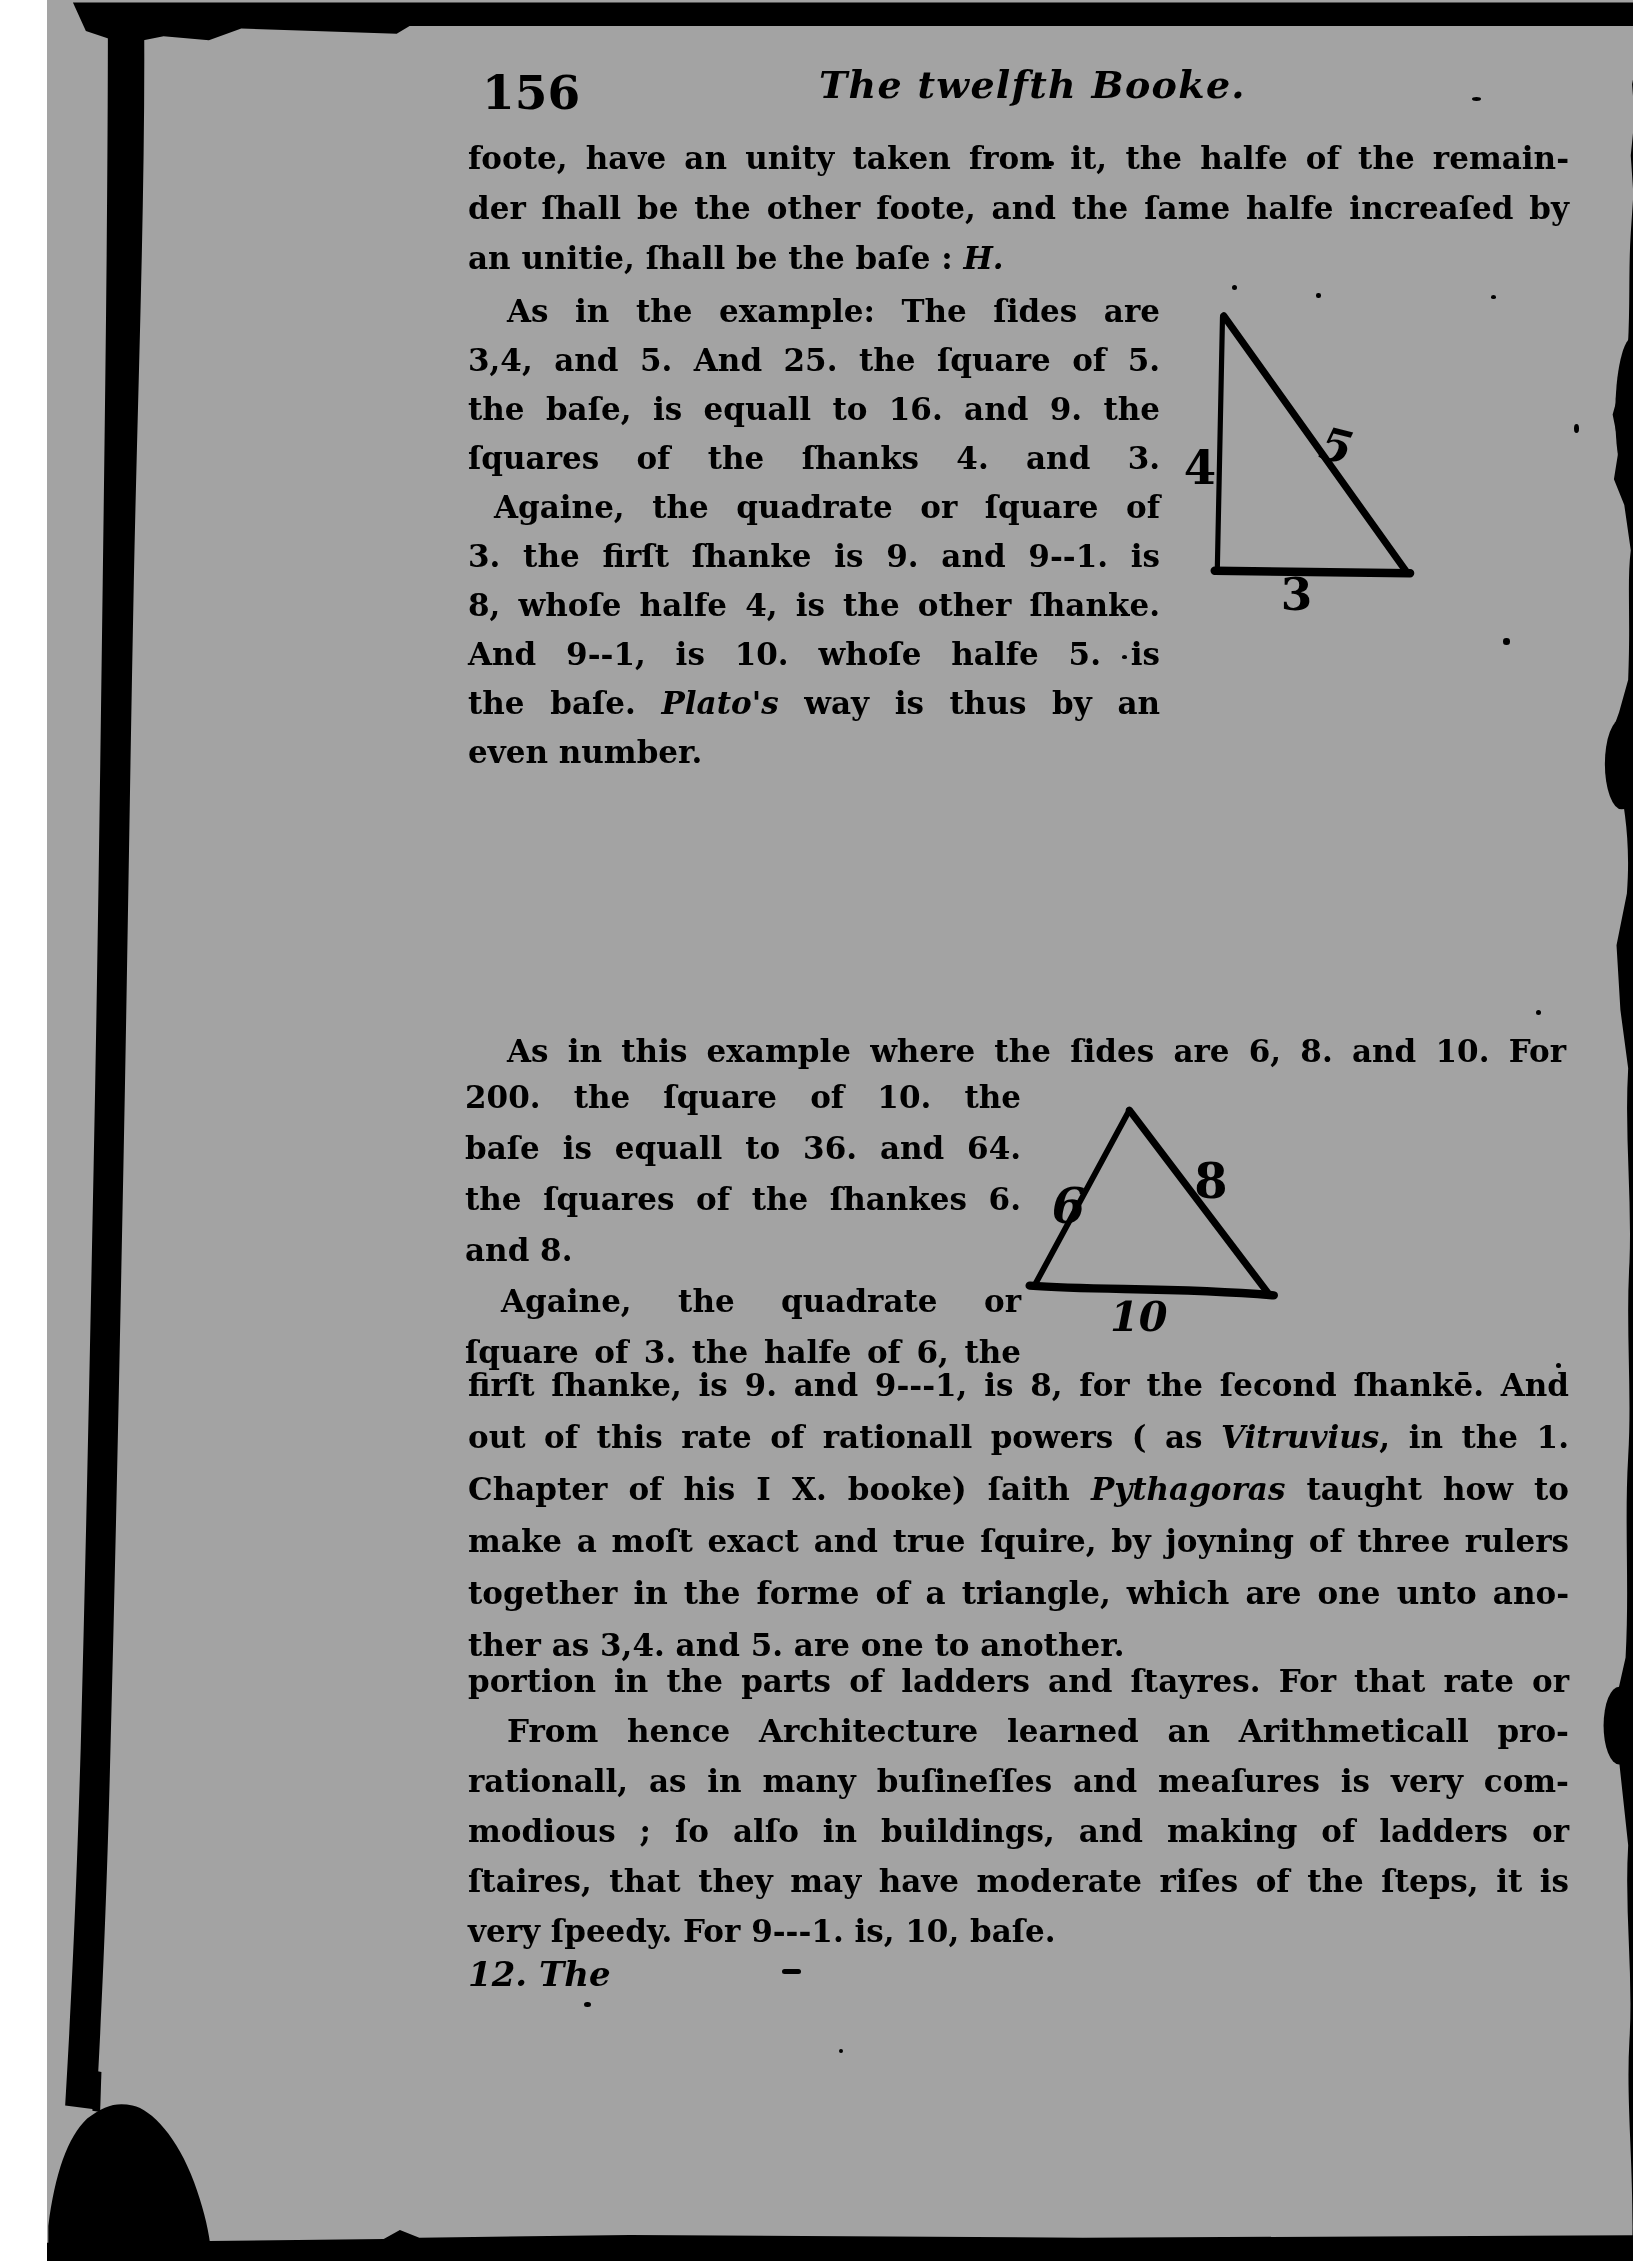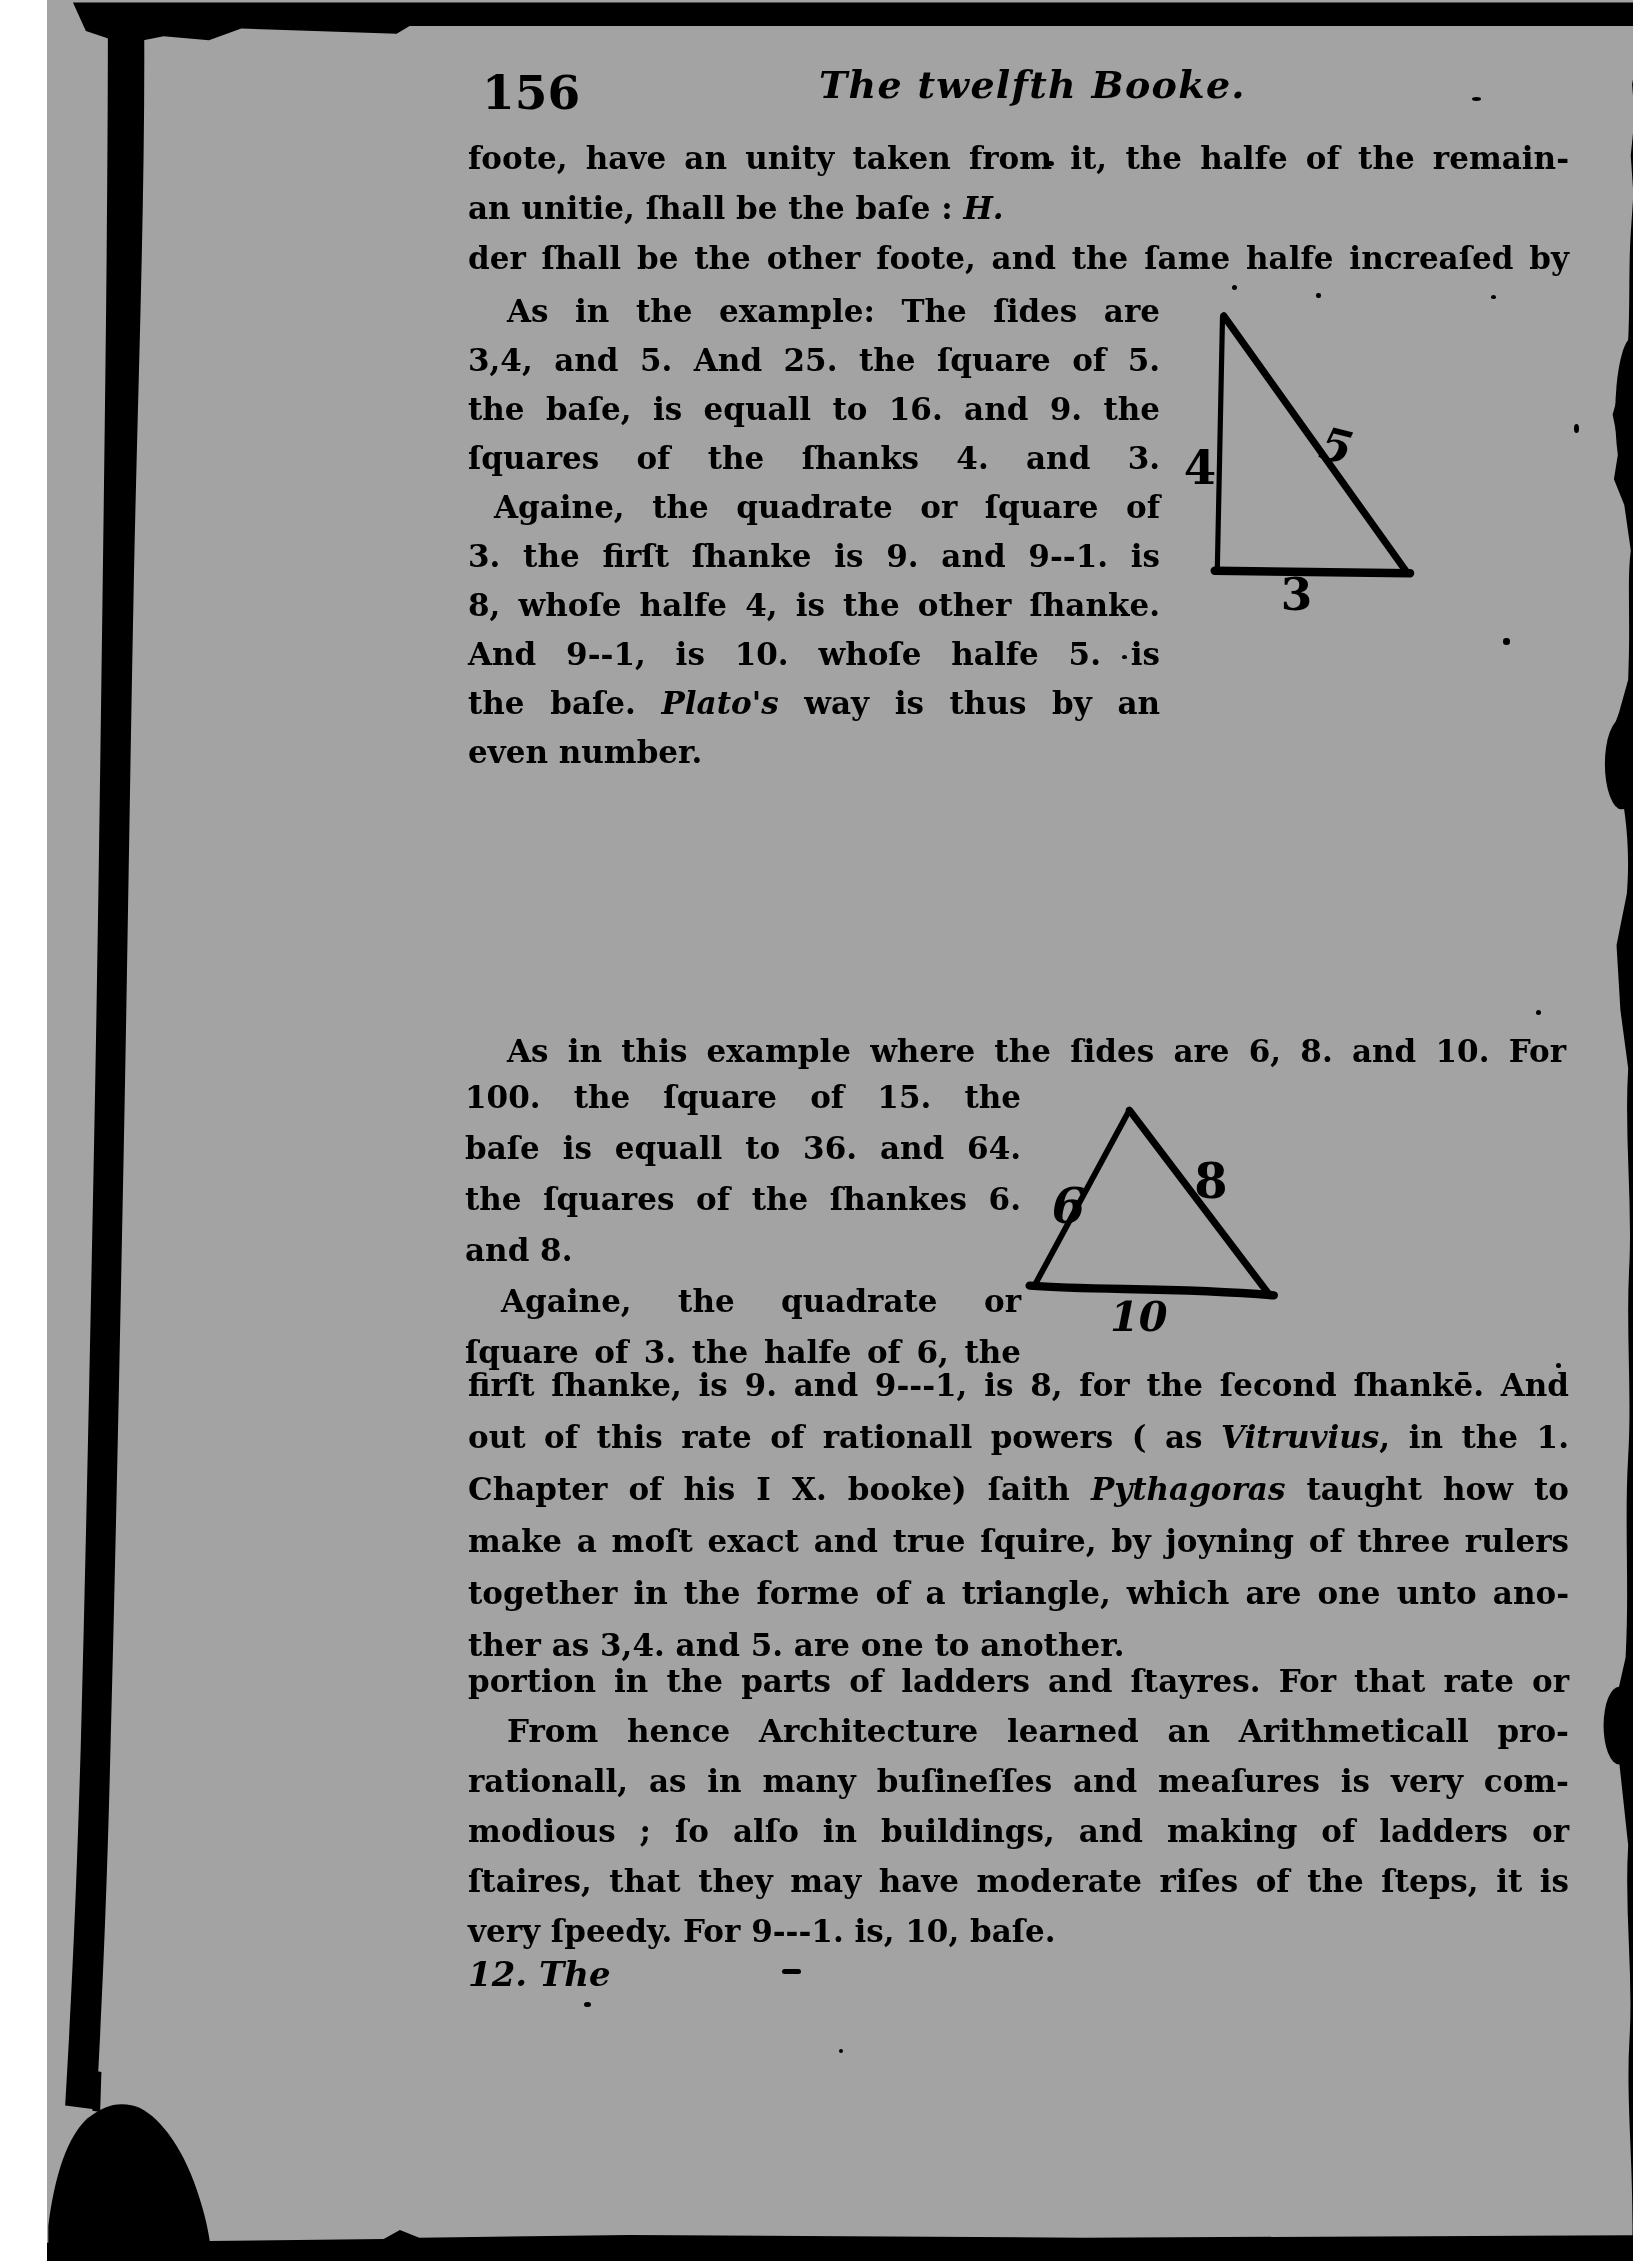--- a/index.html
+++ b/index.html
@@ -60,22 +60,22 @@
     <ellipse fill="#000" cx="2432" cy="1180" rx="26" ry="70"></ellipse>
     <ellipse fill="#000" cx="2428" cy="2665" rx="24" ry="60"></ellipse>
     <rect fill="#fff" x="2456" y="90" width="54" height="30" transform="rotate(8 2483 105)"></rect>
   </svg>
 
   <div id="page-number">156</div>
   <div id="running-title">The twelfth Booke.</div>
 
   <div class="blk" id="para1" style="left:421px;top:133px;width:1101px;">
     <span class="ln j">foote, have an unity taken from it, the halfe of the remain-</span>
+    <span class="ln j">der ſhall be the other foote, and the ſame halfe increaſed by</span>
     <span class="ln"><span>an unitie, ſhall be the baſe : </span><span class="it">H.</span></span>
-    <span class="ln j">der ſhall be the other foote, and the ſame halfe increaſed by</span>
   </div>
 
   <div class="blk" id="para2" style="left:421px;top:287px;width:692px;">
     <span class="ln j ind60">As in the example: The ſides are</span>
     <span class="ln j">3,4, and 5. And 25. the ſquare of 5.</span>
     <span class="ln j">the baſe, is equall to 16. and 9. the</span>
     <span class="ln j">ſquares of the ſhanks 4. and 3.</span>
     <span class="ln j ind40">Againe, the quadrate or ſquare of</span>
     <span class="ln j">3. the firſt ſhanke is 9. and 9--1. is</span>
     <span class="ln j">8, whoſe halfe 4, is the other ſhanke.</span>
@@ -92,21 +92,21 @@
     <text x="222" y="250" font-size="70" font-style="italic" transform="rotate(14 240 225)">5</text>
     <text x="160" y="480" font-size="70">3</text>
   </svg>
 
 
   <div class="blk" id="para3" style="left:421px;top:1026px;width:1098px;">
     <span class="ln j ind60">As in this example where the ſides are 6, 8. and 10. For</span>
   </div>
 
   <div class="blk" id="col2" style="left:418px;top:1072px;width:556px;">
-    <span class="ln j">100. the ſquare of 15. the</span>
+    <span class="ln j">200. the ſquare of 10. the</span>
     <span class="ln j">baſe is equall to 36. and 64.</span>
     <span class="ln j">the ſquares of the ſhankes 6.</span>
     <span class="ln">and 8.</span>
     <span class="ln j ind55">Againe, the quadrate or</span>
     <span class="ln j">ſquare of 3. the halfe of 6, the</span>
   </div>
 
   <svg class="fig" style="left:958px;top:1094px;" width="298" height="246" viewBox="0 0 460 380">
     <path d="M192,25 L47,293" stroke="#000" stroke-width="9" fill="none" stroke-linecap="round"></path>
     <path d="M192,25 L408,310" stroke="#000" stroke-width="11" fill="none" stroke-linecap="round"></path>

